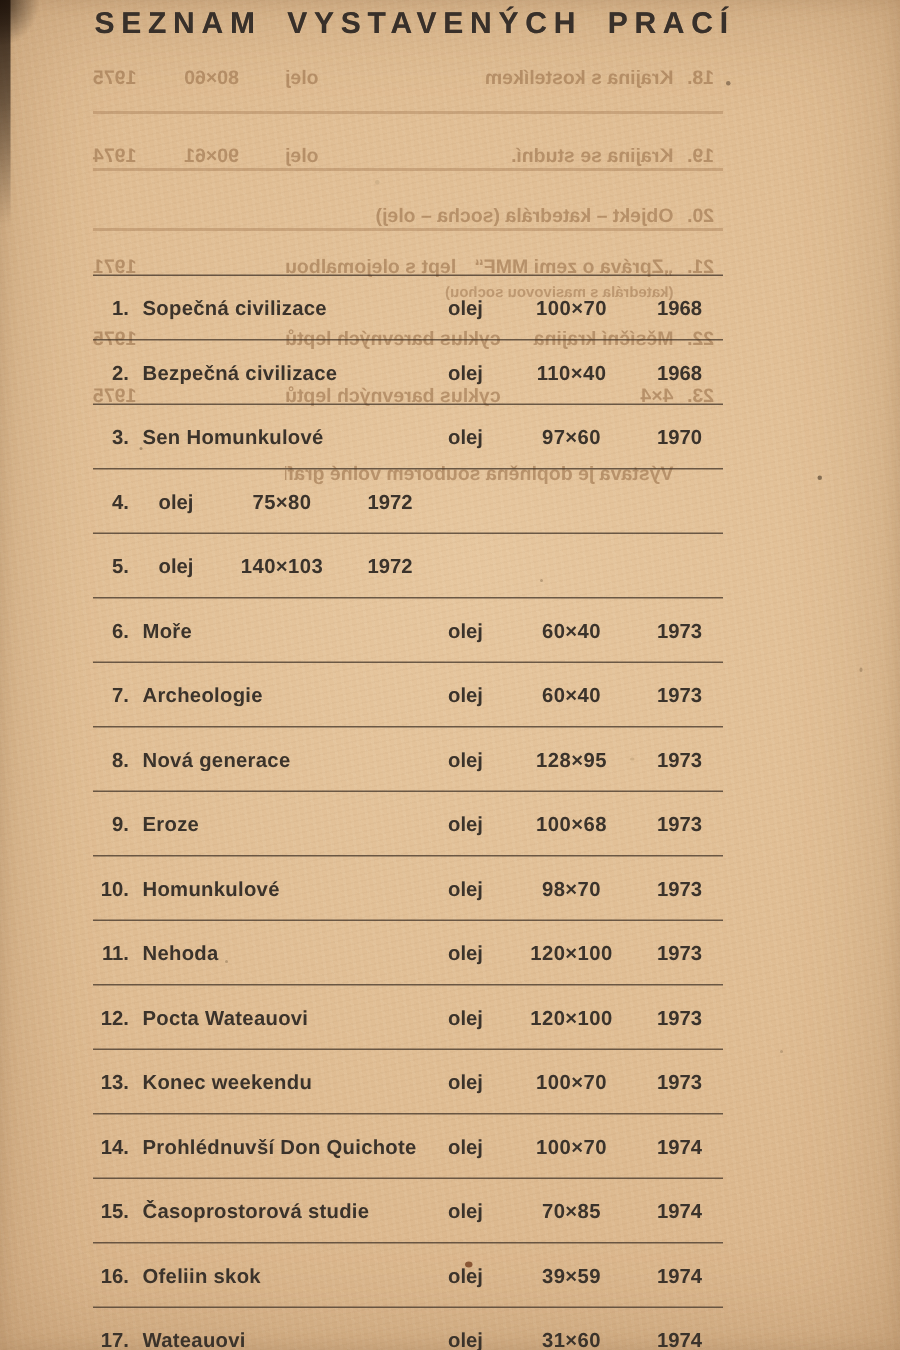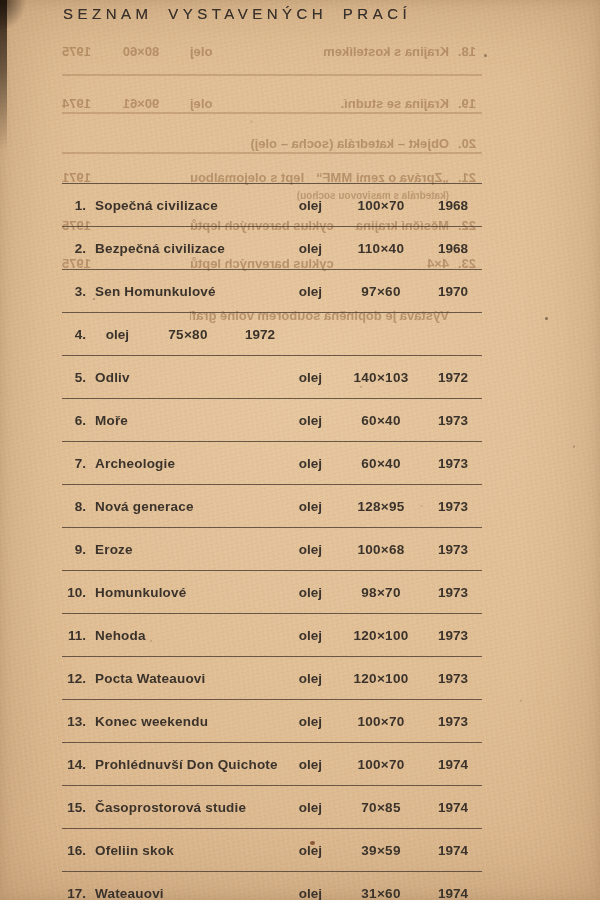--- a/index.html
+++ b/index.html
@@ -28,21 +28,21 @@
     position:absolute;left:0;top:0;width:7px;height:150px;z-index:6;
     background:linear-gradient(180deg, rgba(28,17,9,.88) 0%, rgba(28,17,9,.55) 45%, rgba(28,17,9,0) 100%);
     filter:blur(.4px);
   }
   .corner-tl{
     position:absolute;left:0;top:0;width:26px;height:30px;z-index:6;
     background:radial-gradient(ellipse at 0 0, rgba(28,17,9,.75), rgba(28,17,9,0) 72%);
   }
   .page-title{
     position:absolute;left:63px;top:5px;margin:0;z-index:5;
-    font-size:15px;font-weight:normal;color:#38302a;
+    font-size:20px;font-weight:bold;color:#38302a;
     letter-spacing:4.5px;word-spacing:7px;white-space:nowrap;
     text-shadow:0 0 .4px rgba(56,48,42,.6);
   }
   
   .bleed{position:absolute;left:62px;top:0;width:420px;height:900px;z-index:1;pointer-events:none;}
   .bleed-row{
     position:absolute;left:0;width:100%;display:flex;align-items:center;
     transform:scaleX(-1);
     color:rgba(148,106,68,.55);font-weight:bold;font-size:13px;
     filter:blur(.45px);white-space:nowrap;
@@ -180,21 +180,20 @@
 
   <div class="row">
     <span class="num">4.</span>
     <span class="medium">olej</span>
     <span class="dims">75×80</span>
     <span class="year">1972</span>
   </div>
 
   <div class="row">
     <span class="num">5.</span>
-    <span class="title">Odliv</span>
     <span class="medium">olej</span>
     <span class="dims">140×103</span>
     <span class="year">1972</span>
   </div>
 
   <div class="row">
     <span class="num">6.</span>
     <span class="title">Moře</span>
     <span class="medium">olej</span>
     <span class="dims">60×40</span>

